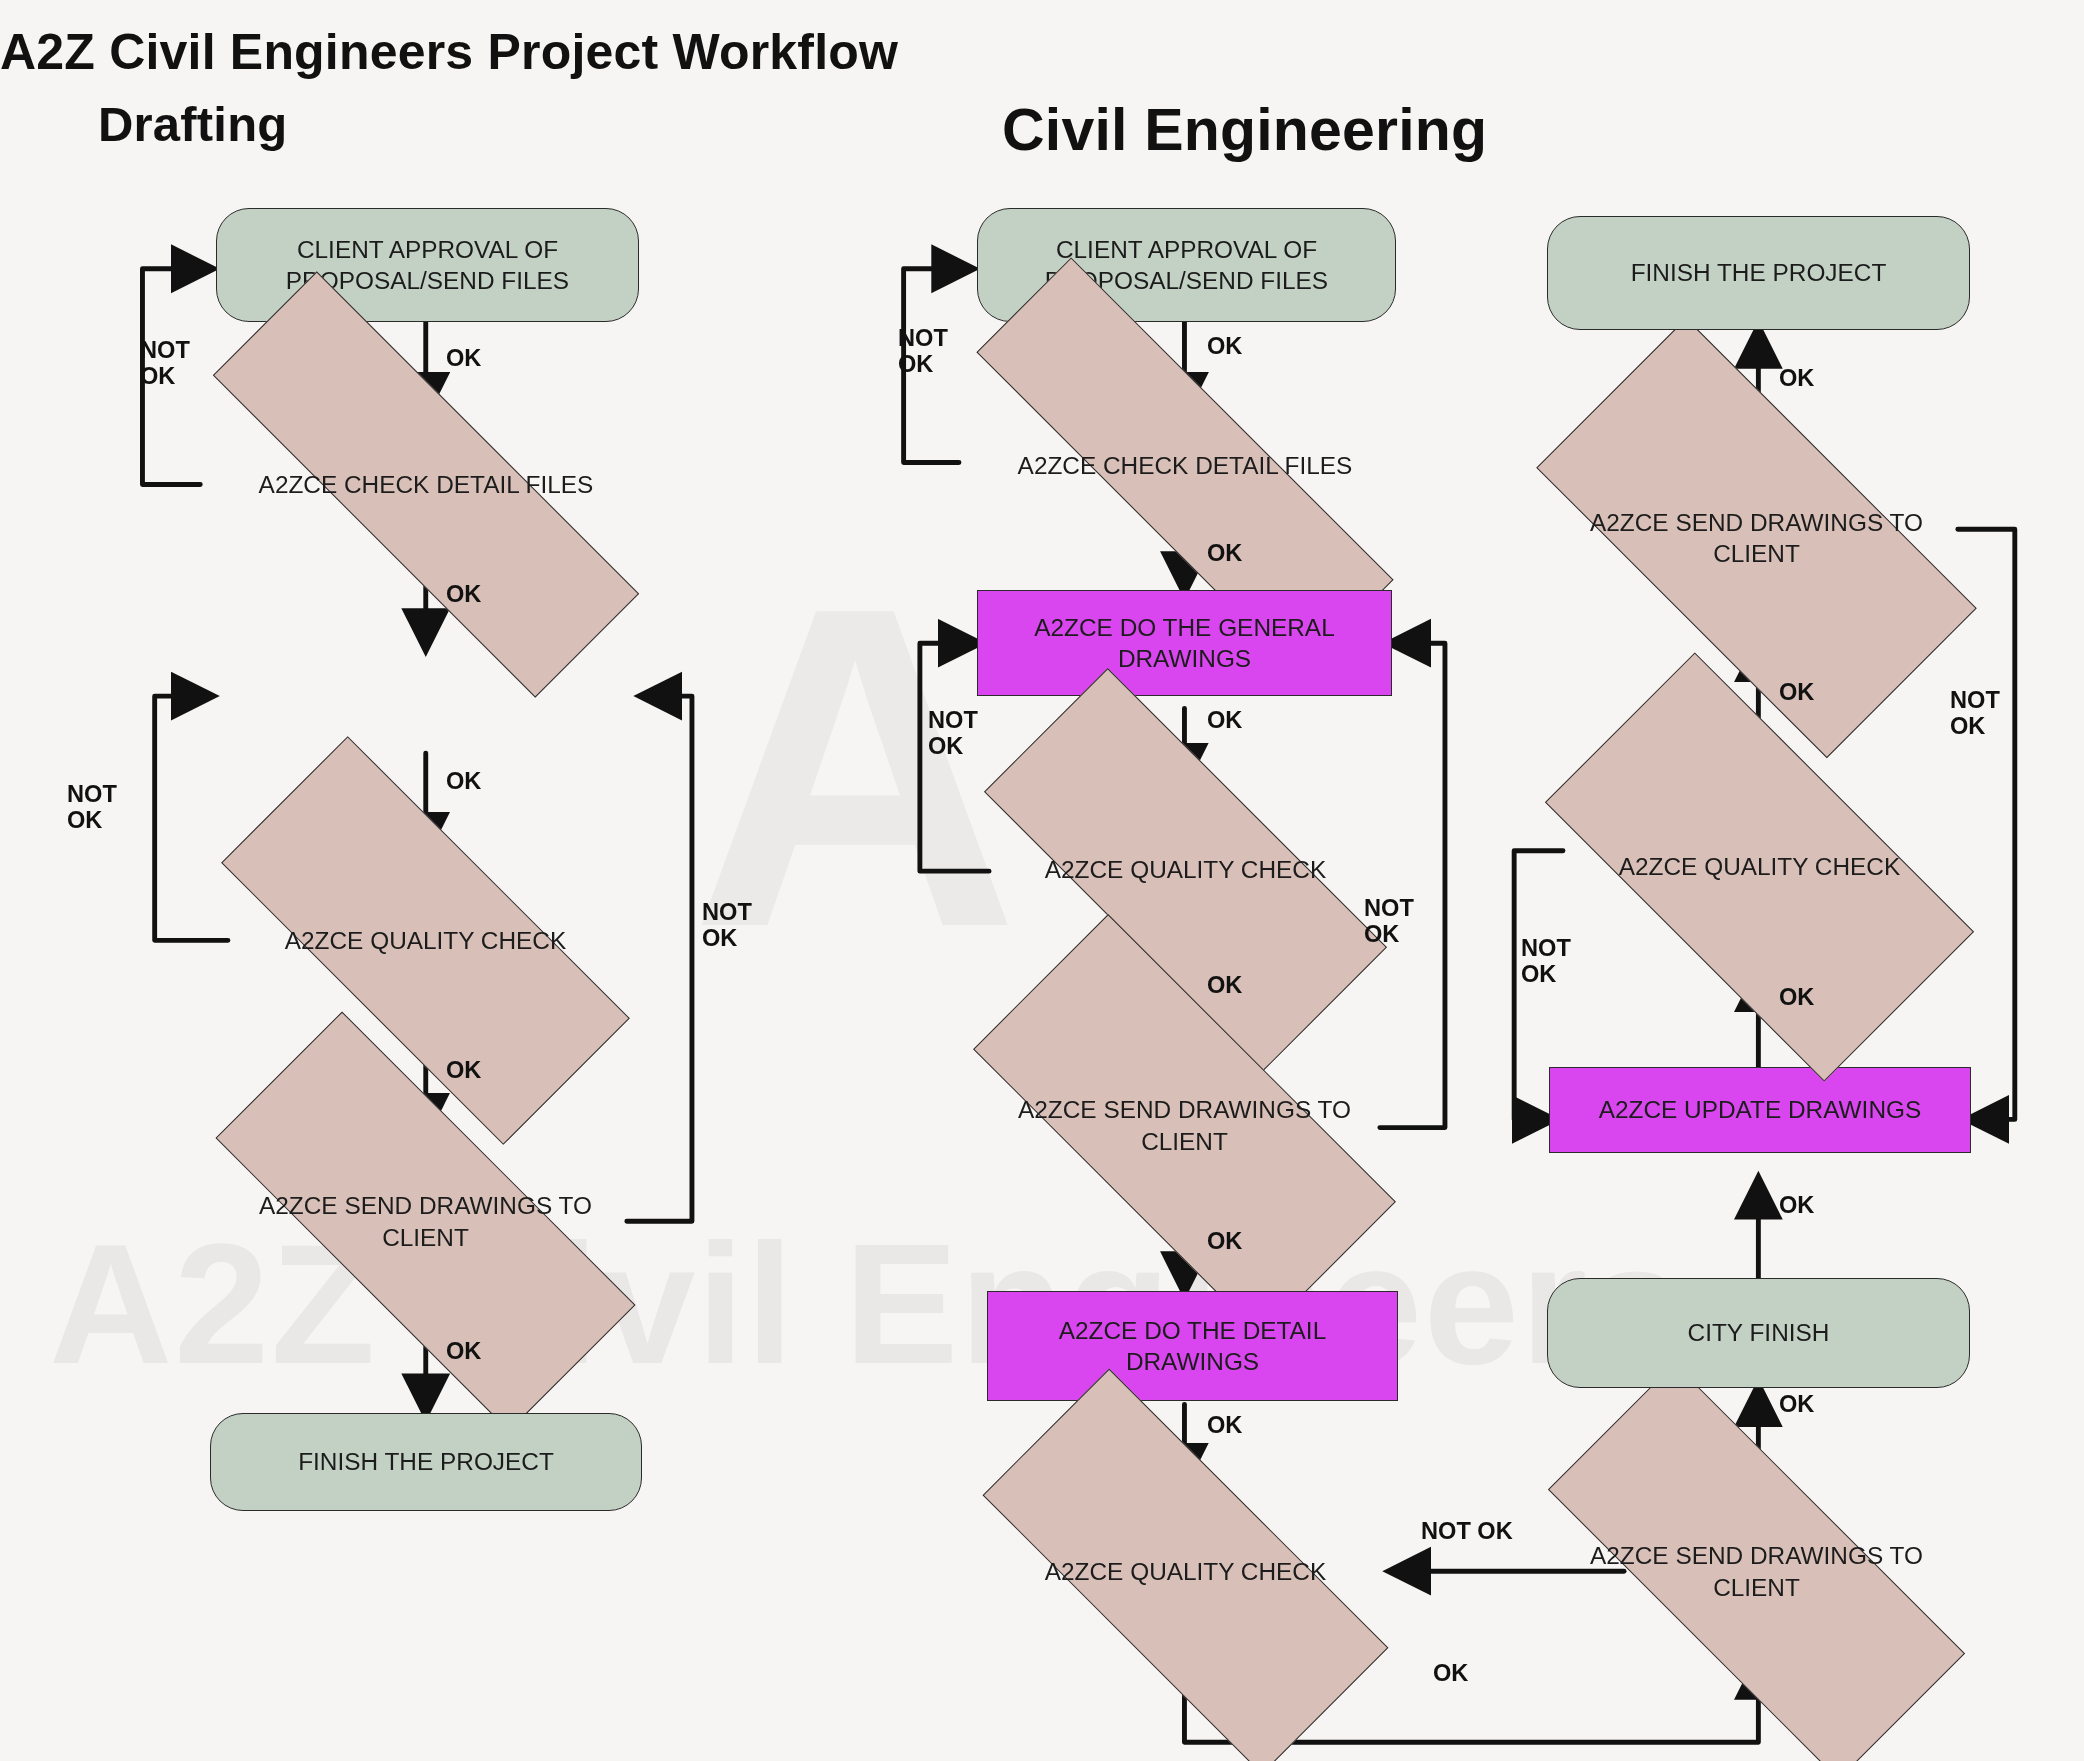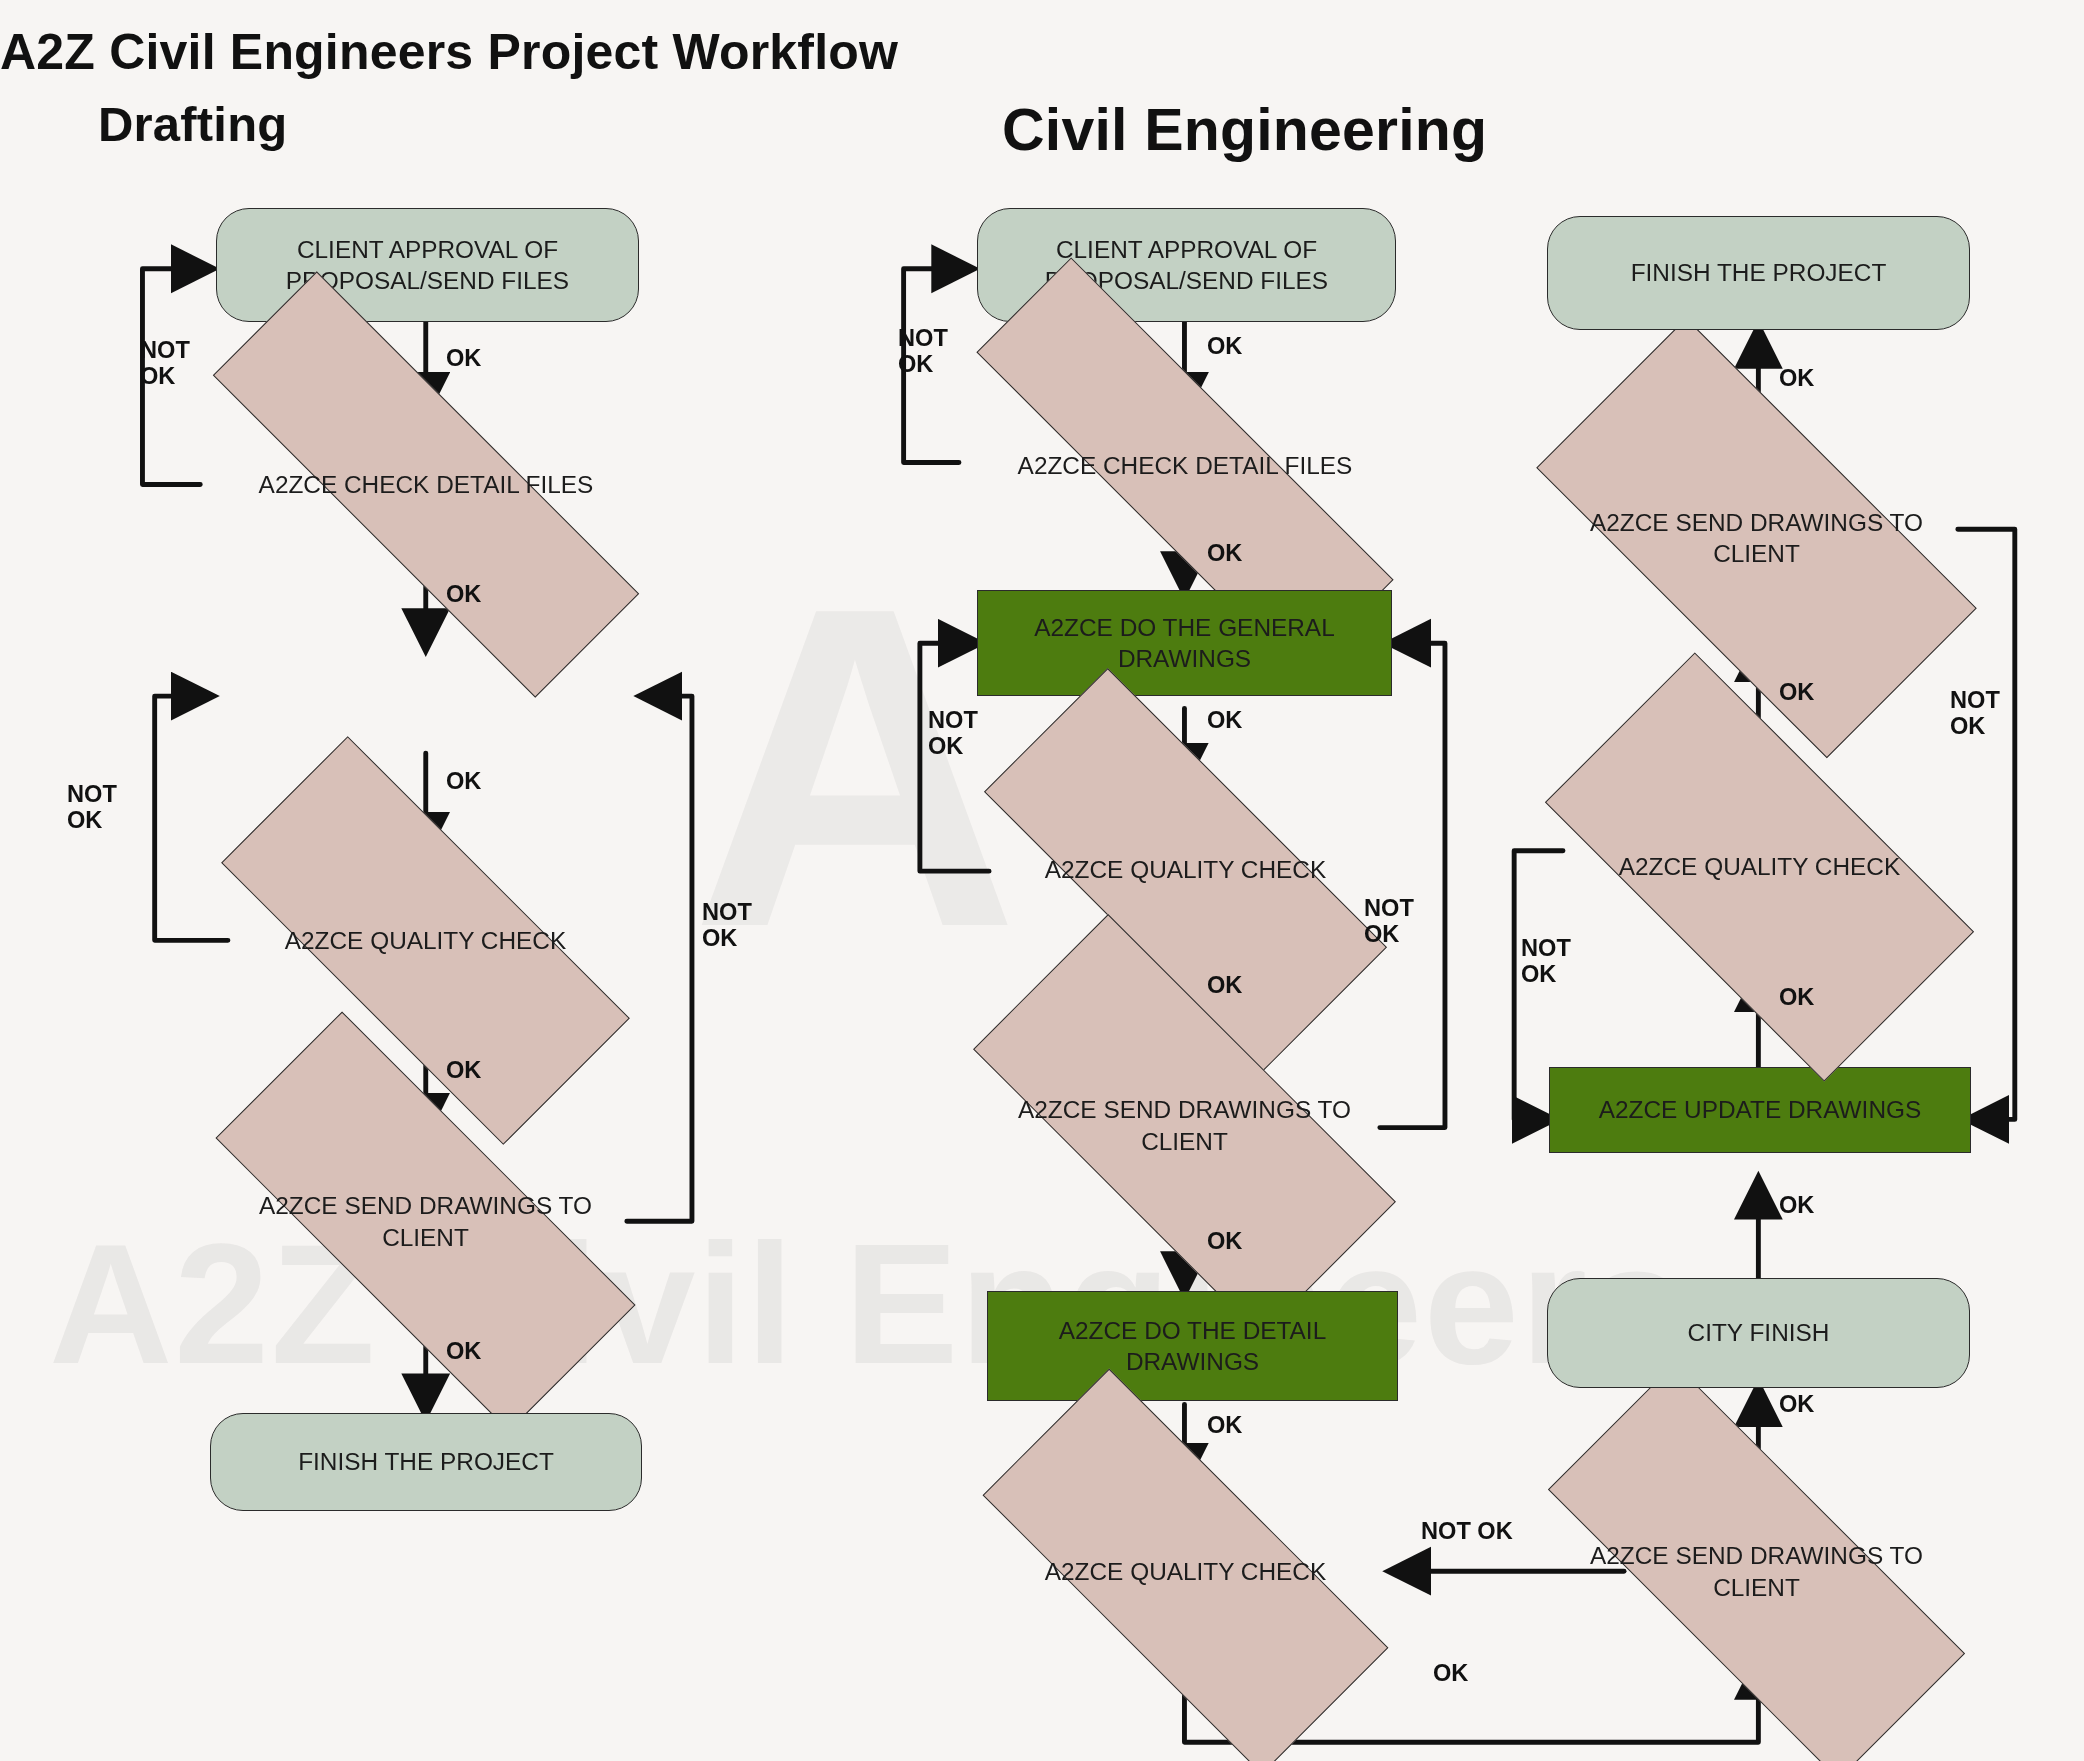--- a/index.html
+++ b/index.html
@@ -36,21 +36,21 @@
   .node .lbl{padding:0 11.4px;}
 
   
   .term{
     background:#c3d1c4;
     border:1.6px solid #2b2b2b;
     border-radius:33px;
   }
   
   .proc{
-    background:#4d7c0f;
+    background:#d946ef;
     border:1.6px solid #2b2b2b;
   }
   
   .dec{
     background:transparent;border:none;
   }
   .dec .dia{
     position:absolute;inset:0;
     background:#d8c0b8;
     border:1.6px solid #2b2b2b;

